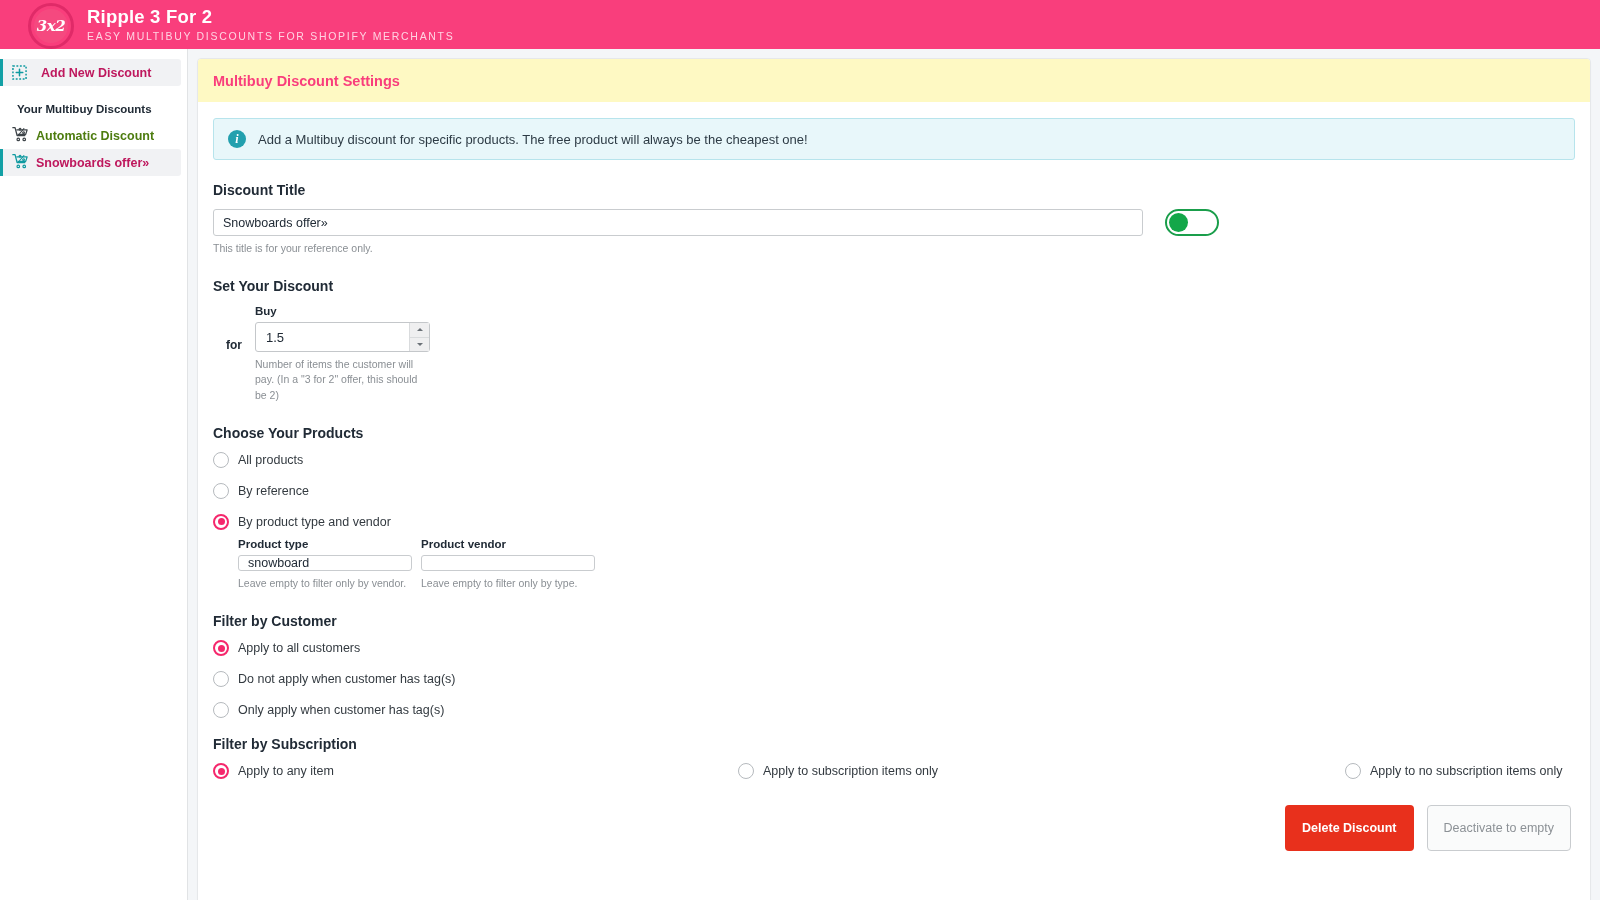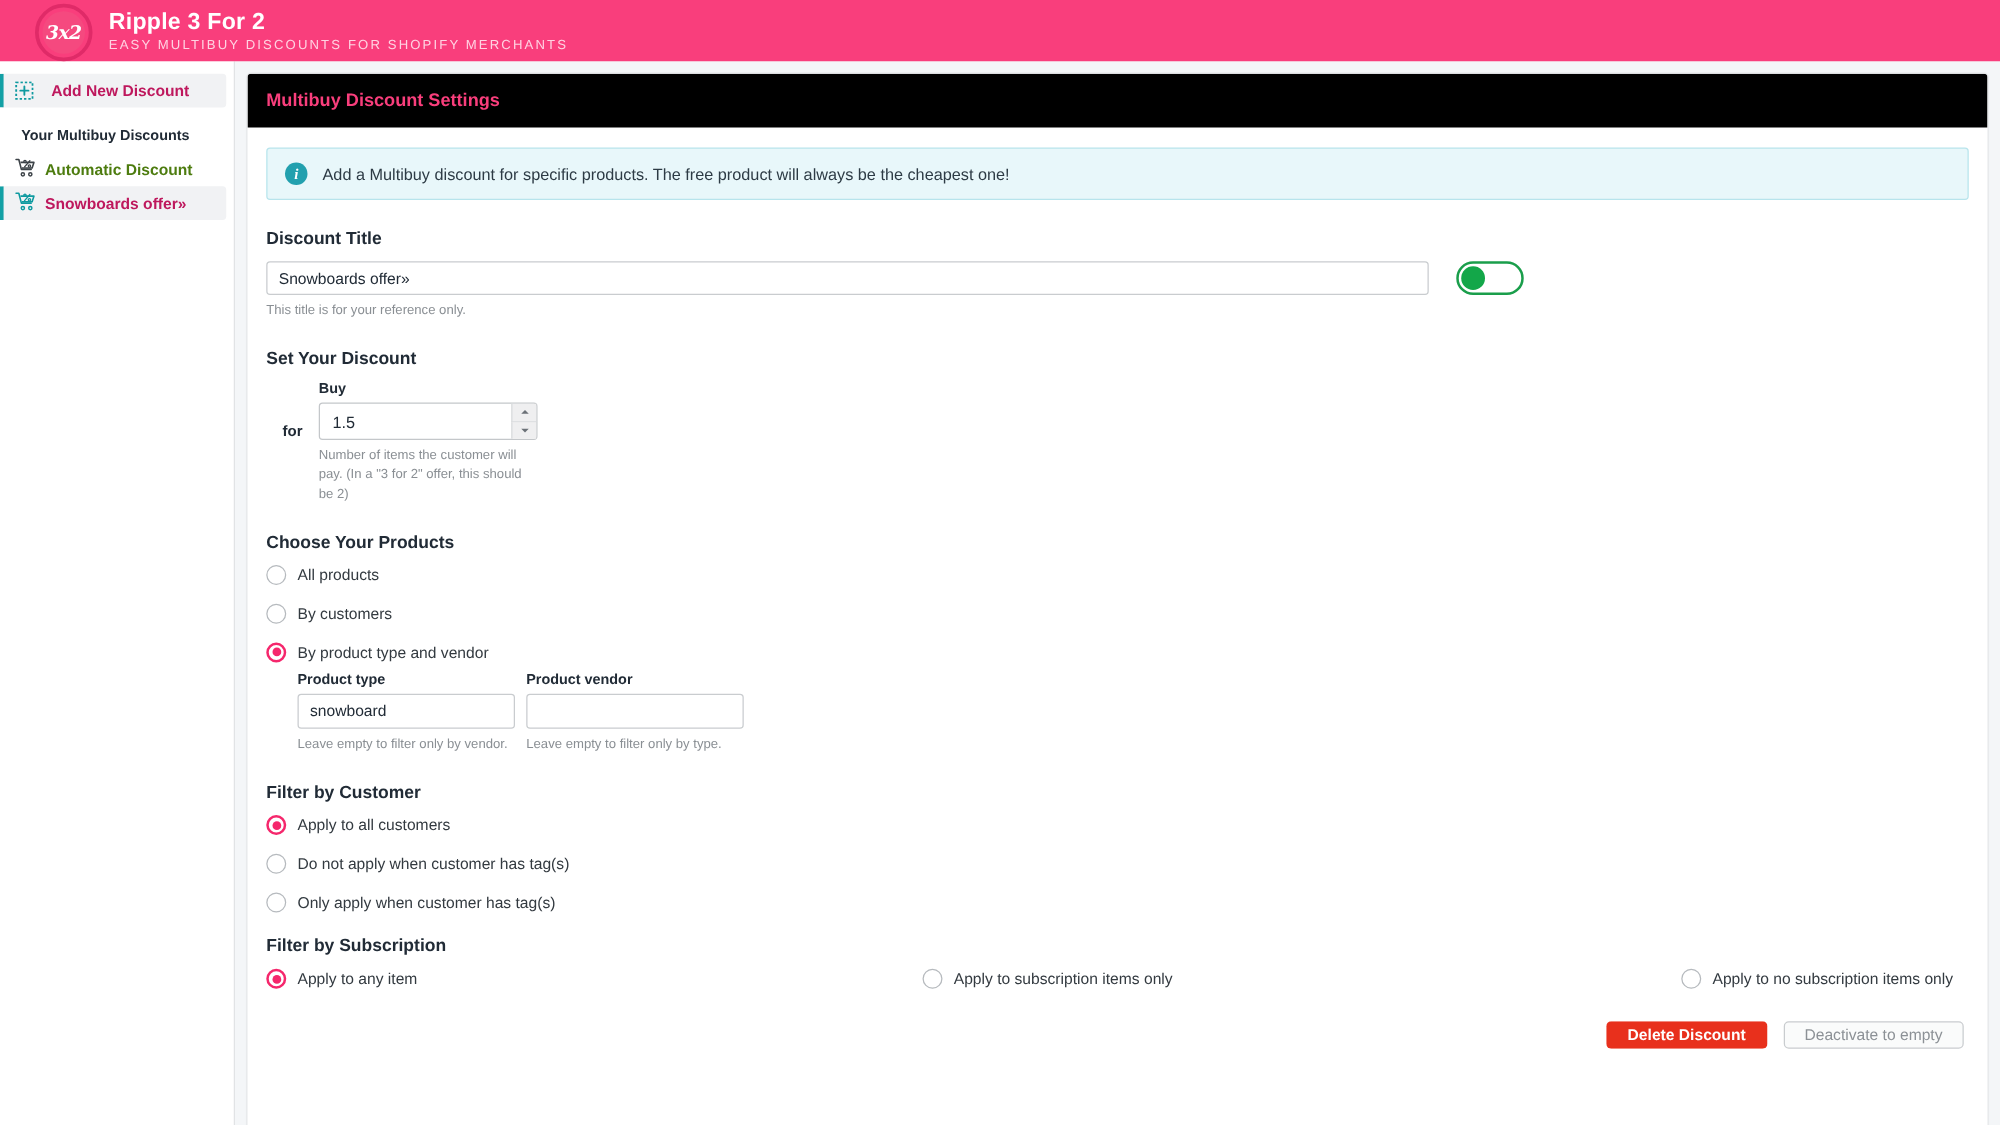--- a/index.html
+++ b/index.html
@@ -74,21 +74,21 @@
   .main { flex:1; padding:9px 9px 0 9px; }
   .card {
     background:#ffffff;
     border:1px solid #e6e8ea;
     border-radius:4px;
     height:867px;
     box-shadow:0 1px 1px rgba(0,0,0,.04);
     overflow:hidden;
   }
   .card-head {
-    background:#000000;
+    background:#fef9c3;
     padding:14px 15px 13px 15px;
   }
   .card-title { color:#f93e7c; font-size:14.5px; font-weight:bold; }
   .card-body { padding:16px 15px 0 15px; }
 
   
   .banner {
     background:#e8f7fa; border:1px solid #b7e4ec; border-radius:3px;
     display:flex; align-items:center; gap:12px;
     padding:11px 14px; margin-bottom:22px;
@@ -152,30 +152,30 @@
     width:16px; height:16px; border-radius:50%;
     border:1.6px solid #b6babe; background:#ffffff;
     flex:0 0 16px; display:flex; align-items:center; justify-content:center;
   }
   .radio.on { border-color:#f5276c; border-width:2px; }
   .radio.on::after { content:""; width:7px; height:7px; border-radius:50%; background:#f5276c; }
   .radio-label { font-size:12.5px; color:#333a40; margin-left:9px; }
 
   .sub-fields { display:flex; gap:9px; margin:8px 0 0 25px; }
   .sub-col { width:174px; }
-  .sub-col input { width:174px; height:28px; }
+  .sub-col input { width:174px; height:16px; }
   .sub-col .help { width:100%; }
 
   .sub-row { display:flex; align-items:center; margin-top:4px; }
   .sub-opt { display:flex; align-items:center; cursor:pointer; }
 
   
   .footer { display:flex; justify-content:flex-end; gap:13px; padding:26px 4px 0 0; }
   .btn {
-    height:22px; border-radius:4px; padding:0 16px;
+    height:46px; border-radius:4px; padding:0 16px;
     font-size:12.5px; font-weight:bold;
     display:flex; align-items:center; justify-content:center;
     cursor:pointer; border:1px solid transparent;
     font-family:"Liberation Sans", sans-serif;
   }
   .btn-danger { background:#e8301c; color:#ffffff; }
   .btn-disabled { background:#fafbfb; color:#8c9196; border-color:#c9cccf; font-weight:normal; cursor:default; }
 </style>
 </head>
 <body>
@@ -283,21 +283,21 @@
         </div>
 
         <div class="sec-title" style="margin-top:22px;">Choose Your Products</div>
 
         <div class="radio-row">
           <span class="radio"></span>
           <span class="radio-label">All products</span>
         </div>
         <div class="radio-row">
           <span class="radio"></span>
-          <span class="radio-label">By customers</span>
+          <span class="radio-label">By reference</span>
         </div>
         <div class="radio-row" style="margin-bottom:0;">
           <span class="radio on"></span>
           <span class="radio-label">By product type and vendor</span>
         </div>
 
         <div class="sub-fields">
           <div class="sub-col">
             <div class="field-label">Product type</div>
             <input class="text-input" type="text" value="snowboard" style="">

